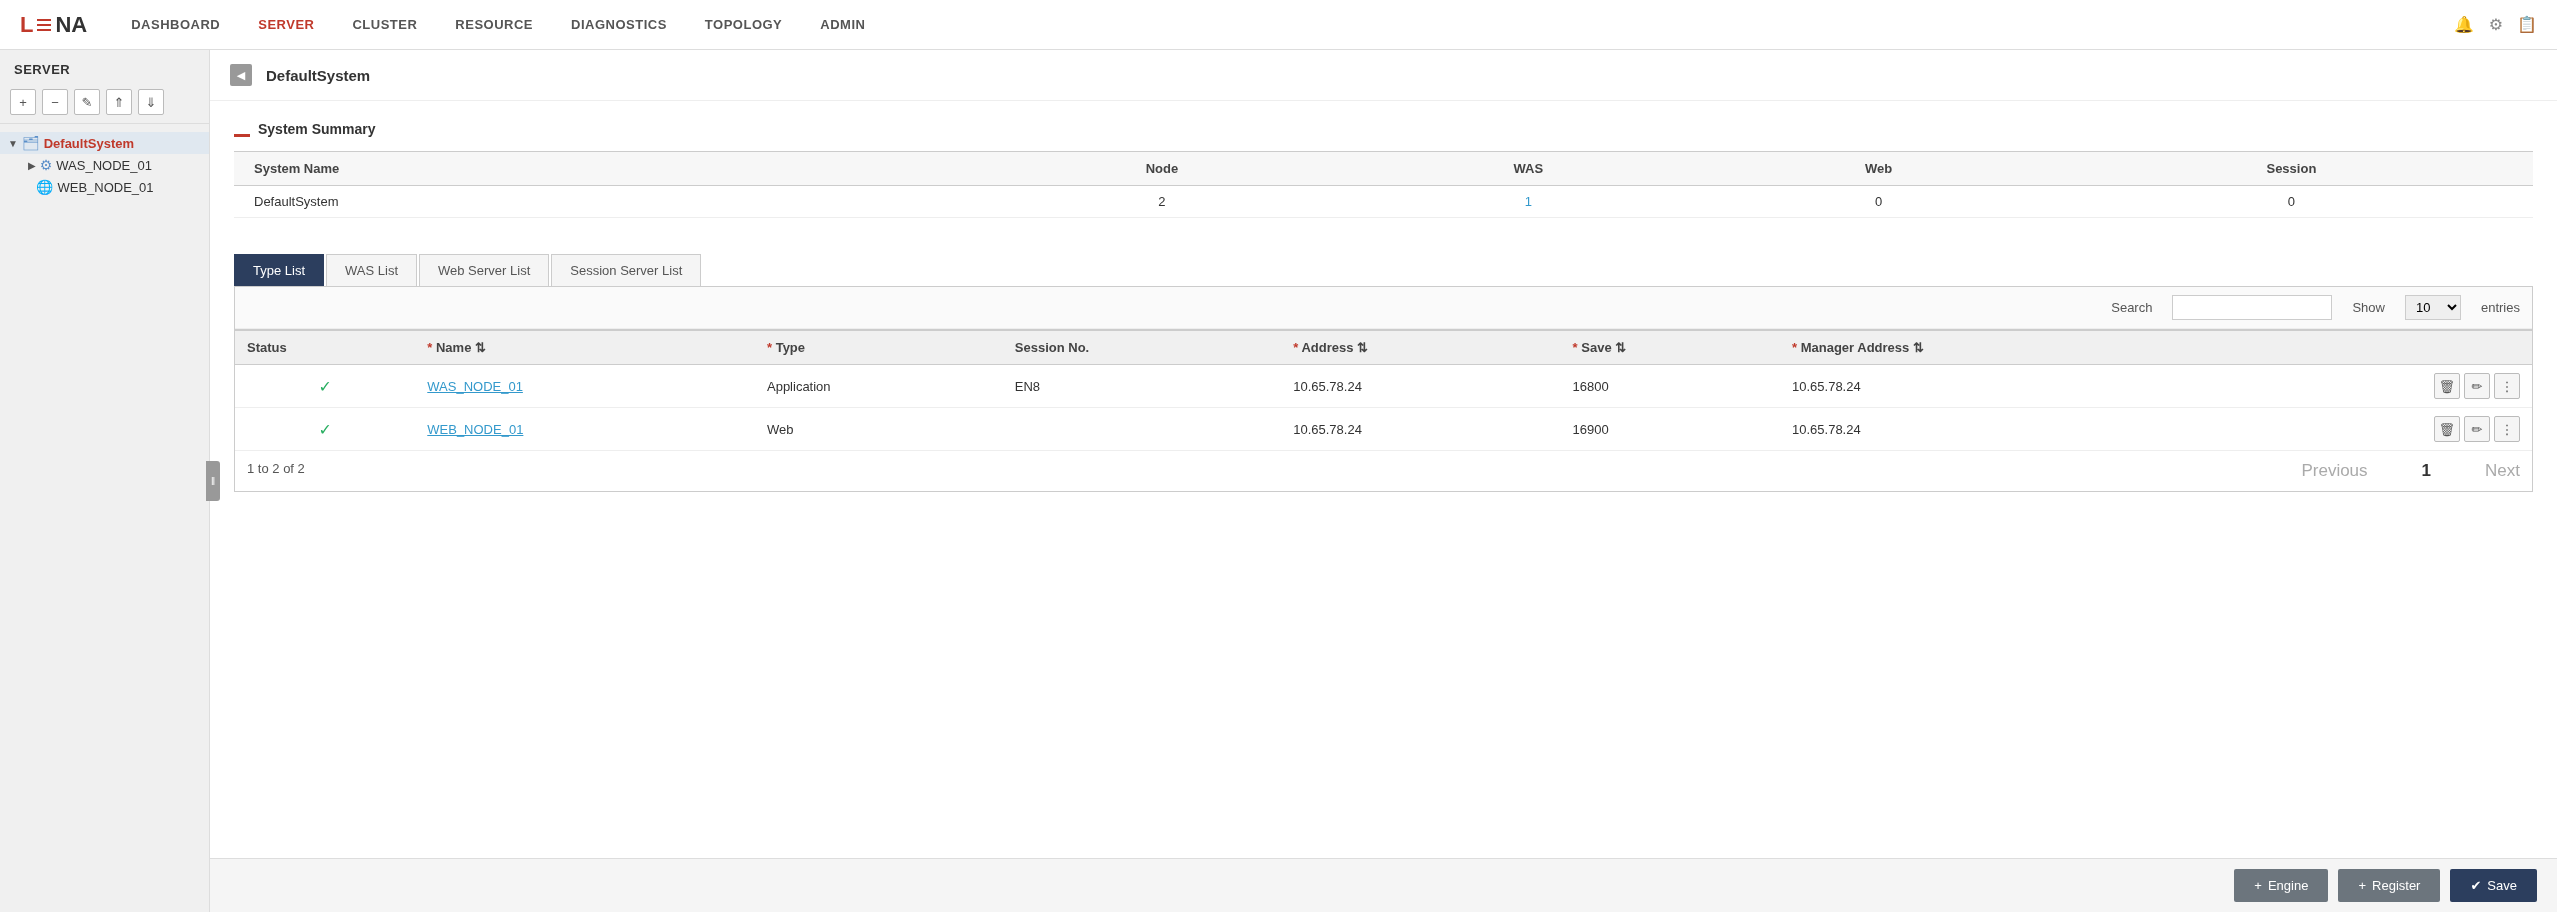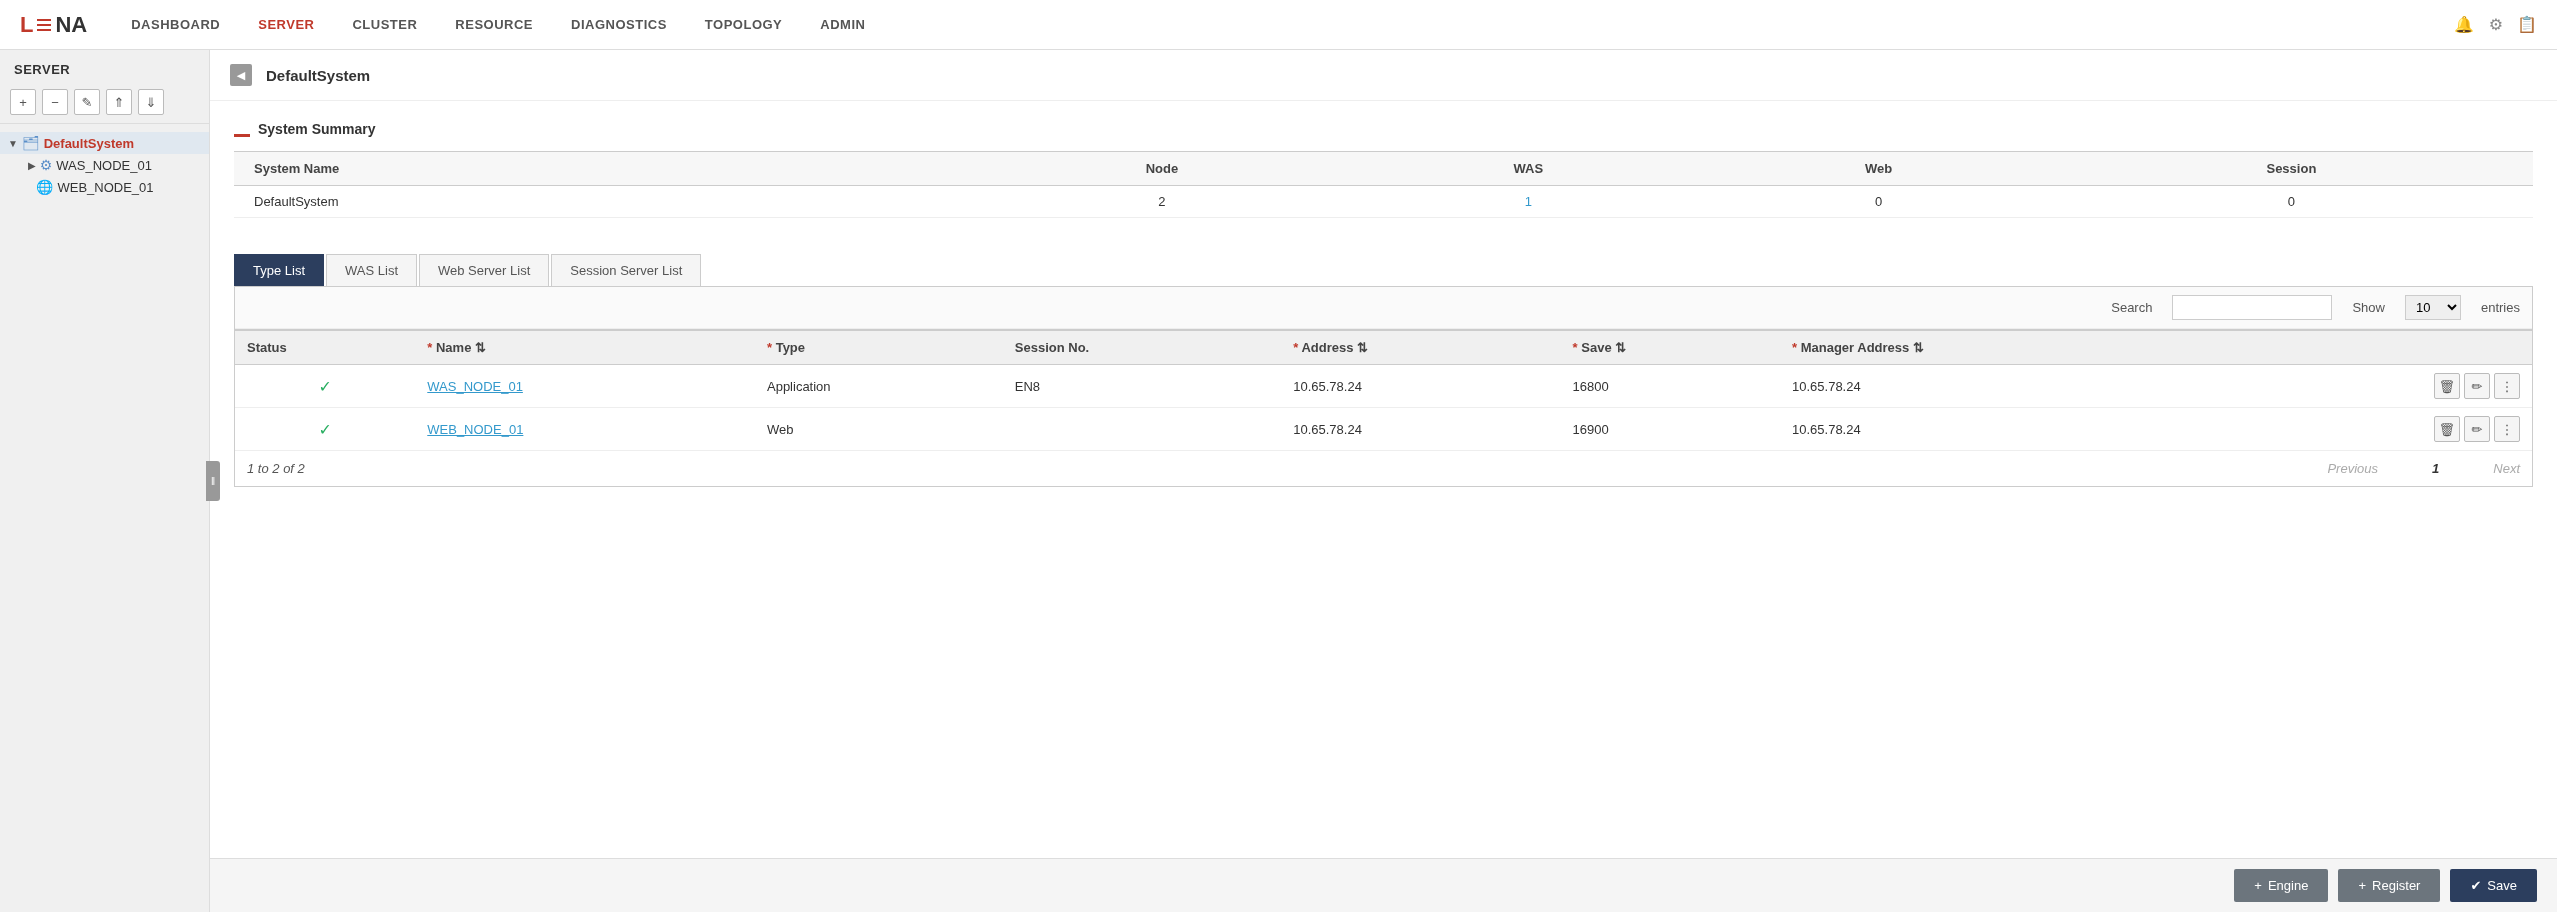--- a/index.html
+++ b/index.html
@@ -240,24 +240,23 @@
     }
 
     .table-footer {
       display: flex;
       align-items: flex-start;
       justify-content: space-between;
       padding: 10px 12px;
       font-size: 13px;
       color: #555;
       border-top: 1px solid #eee;
-      font-style: italic;
     }
     .pagination { display: flex; align-items: center; gap: 10px; }
-    .pagination span { color: #aaa; cursor: pointer; font-size: 13px; padding-left: 44px; }
+    .pagination span { color: #aaa; cursor: pointer; font-size: 17px; padding-left: 44px; }
     .pagination span.active-page { color: #333; font-weight: bold; }
 
     
     .bottom-toolbar {
       display: flex;
       justify-content: flex-end;
       align-items: center;
       padding: 10px 20px;
       border-top: 1px solid #ddd;
       background: #f5f5f5;

